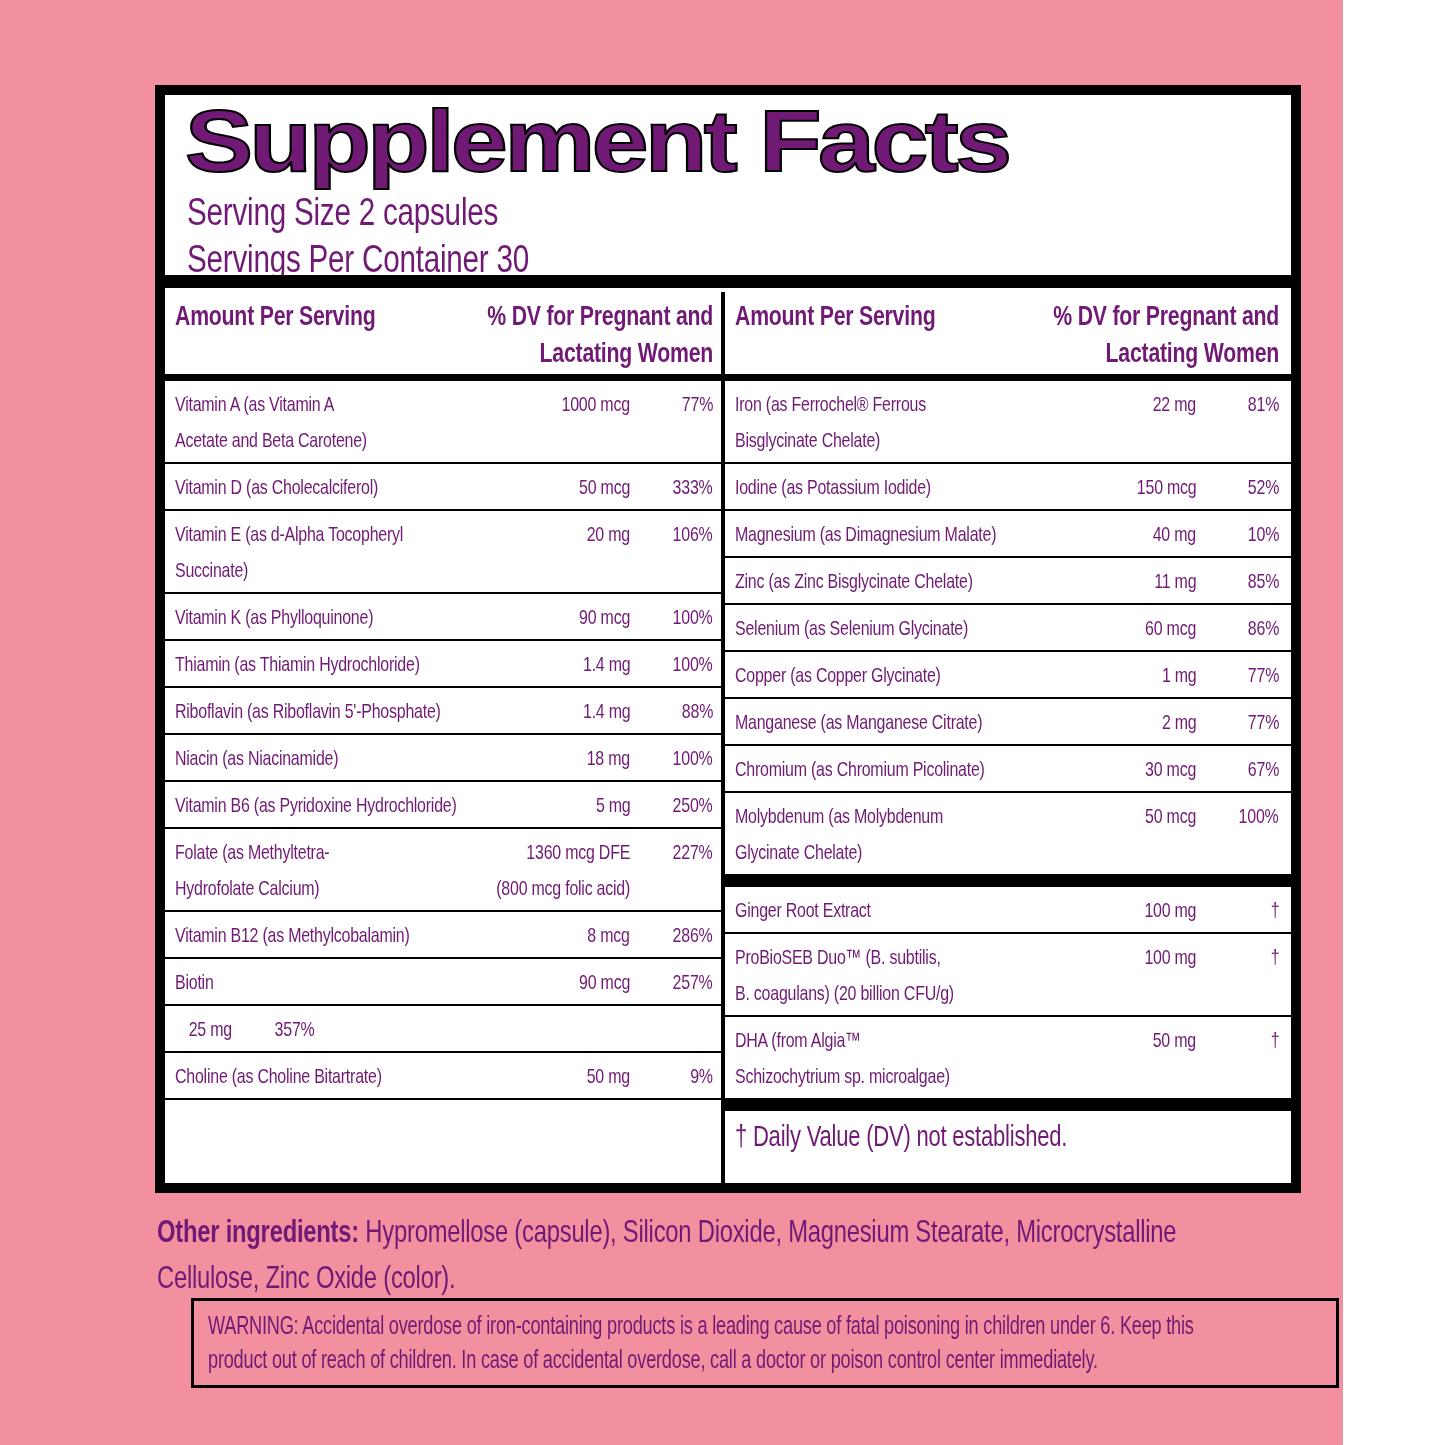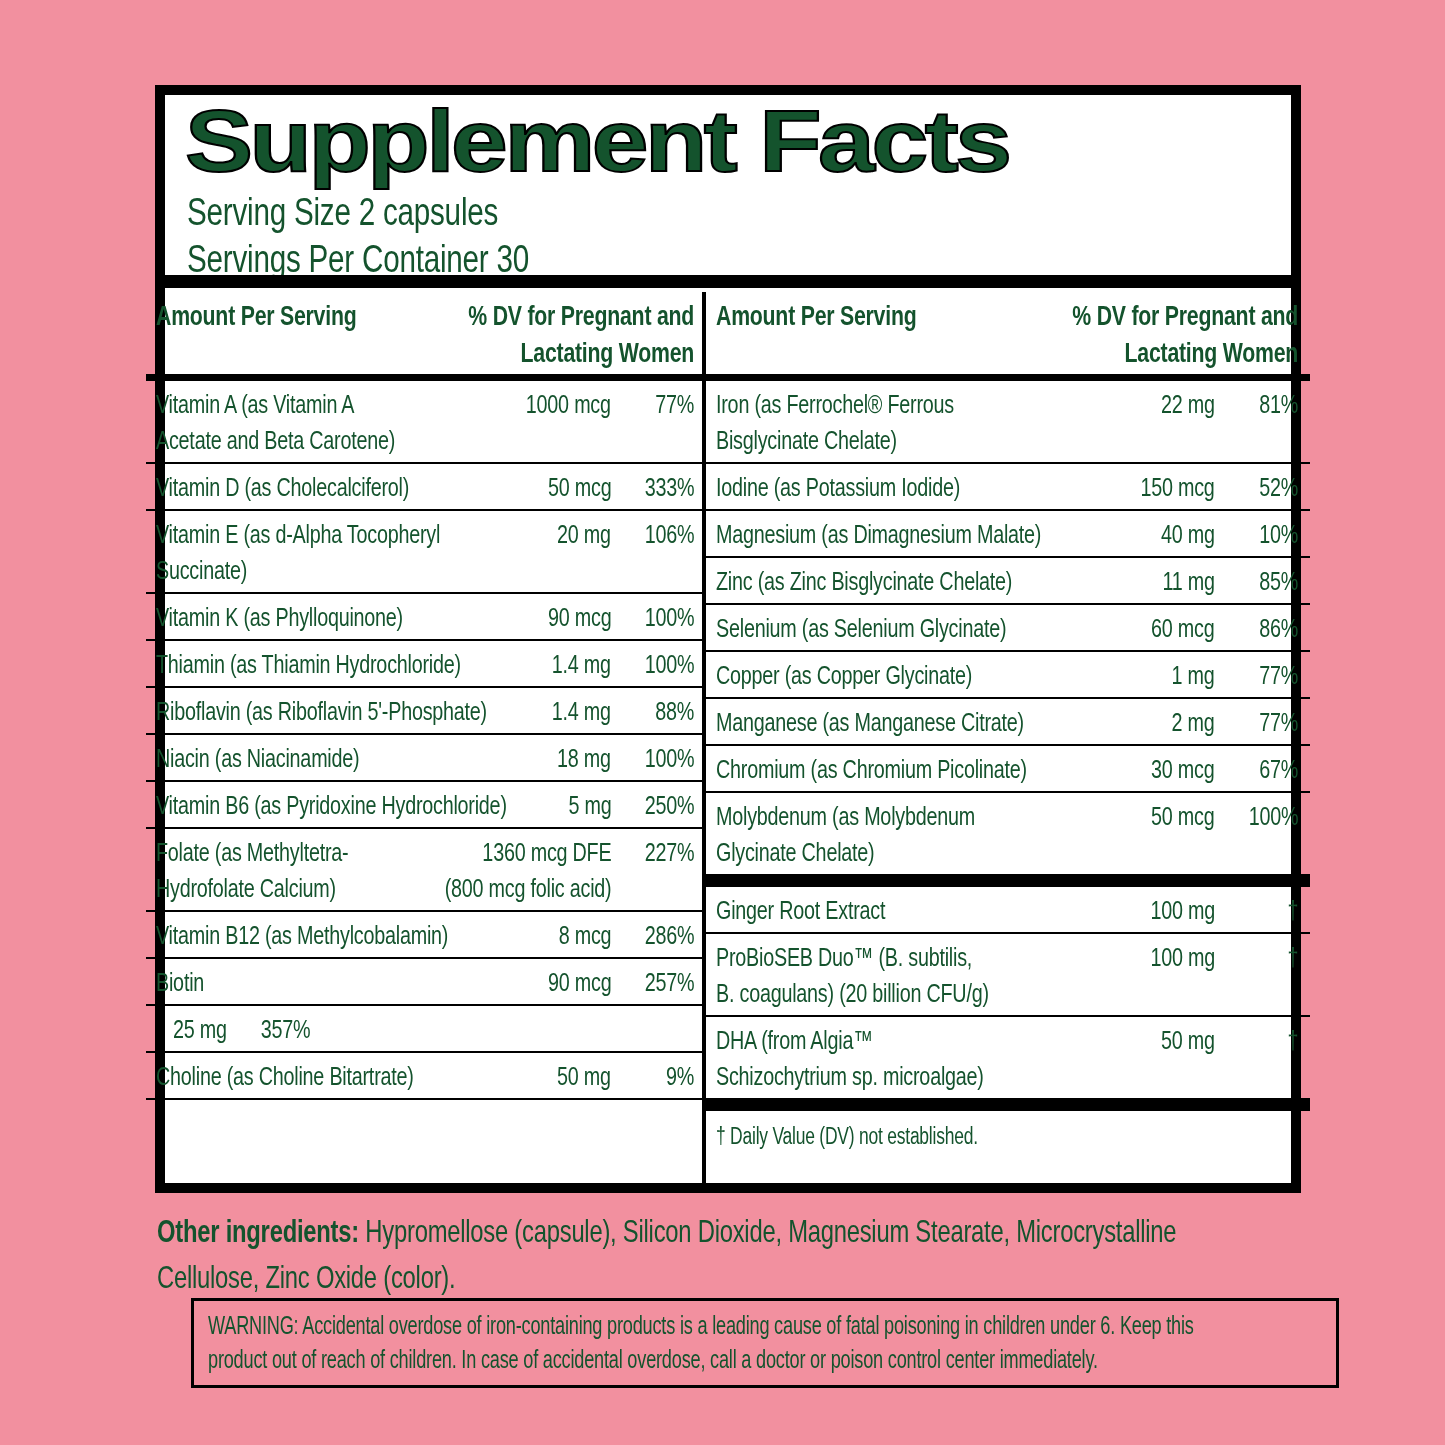--- a/index.html
+++ b/index.html
@@ -1,18 +1,18 @@
 <!DOCTYPE html>
 <html><head>
 <meta charset="utf-8">
 <style>
   html,body{margin:0;padding:0;}
   .page{
-    position:relative;width:1445px;height:1445px;
-    background:#F2909F;color:#14532d;
+    position:relative;width:1343px;height:1445px;
+    background:#F2909F;color:#701a75;
     font-family:"Liberation Sans",sans-serif;
     overflow:hidden;
   }
   
   .cx{display:inline-block;transform:scaleX(0.76);transform-origin:0 50%;
       white-space:pre;letter-spacing:-0.3px;}
   .cx-r{transform-origin:100% 50%;text-align:right;}
 
   .panel{
     position:absolute;left:155px;top:85px;width:1146px;height:1108px;
@@ -32,29 +32,29 @@
   .col-right{flex:1 1 auto;}
 
   .col-header{position:relative;height:89px;border-bottom:7px solid #000;
       box-sizing:border-box;font-weight:bold;font-size:28px;line-height:37px;}
   .h-left{position:absolute;left:10px;top:5px;}
   .h-right{position:absolute;top:5px;}
   .col-left .h-right{right:8px;}
   .col-right .h-right{right:12px;}
 
   .row{display:flex;align-items:flex-start;border-bottom:2px solid #000;
-      padding:5px 8px 4px 10px;font-size:26px;line-height:36px;box-sizing:border-box;}
+      padding:5px 8px 4px 10px;font-size:21px;line-height:36px;box-sizing:border-box;}
   .col-right .row{padding-right:12px;}
   .row.nb{border-bottom:none;}
   .cell-name{flex:1 1 auto;min-width:0;}
   .cell-amt{flex:0 0 auto;text-align:right;}
   .cell-dv{flex:0 0 auto;width:72px;text-align:right;padding-left:11px;}
 
   .bar{height:13px;background:#000;}
-  .footnote{padding:7px 12px 0 10px;font-size:23px;line-height:36px;}
+  .footnote{padding:7px 12px 0 10px;font-size:29px;line-height:36px;}
 
   .other{
     position:absolute;left:157px;top:1208px;margin:0;
     font-size:30.5px;line-height:46px;white-space:pre-line;
     width:1460px;transform:scaleX(0.78);transform-origin:0 0;letter-spacing:-0.3px;
   }
   .warnbox{
     position:absolute;left:155px;top:1298px;width:1148px;box-sizing:border-box;
     border:3px solid #000;
     margin-left:36px;

